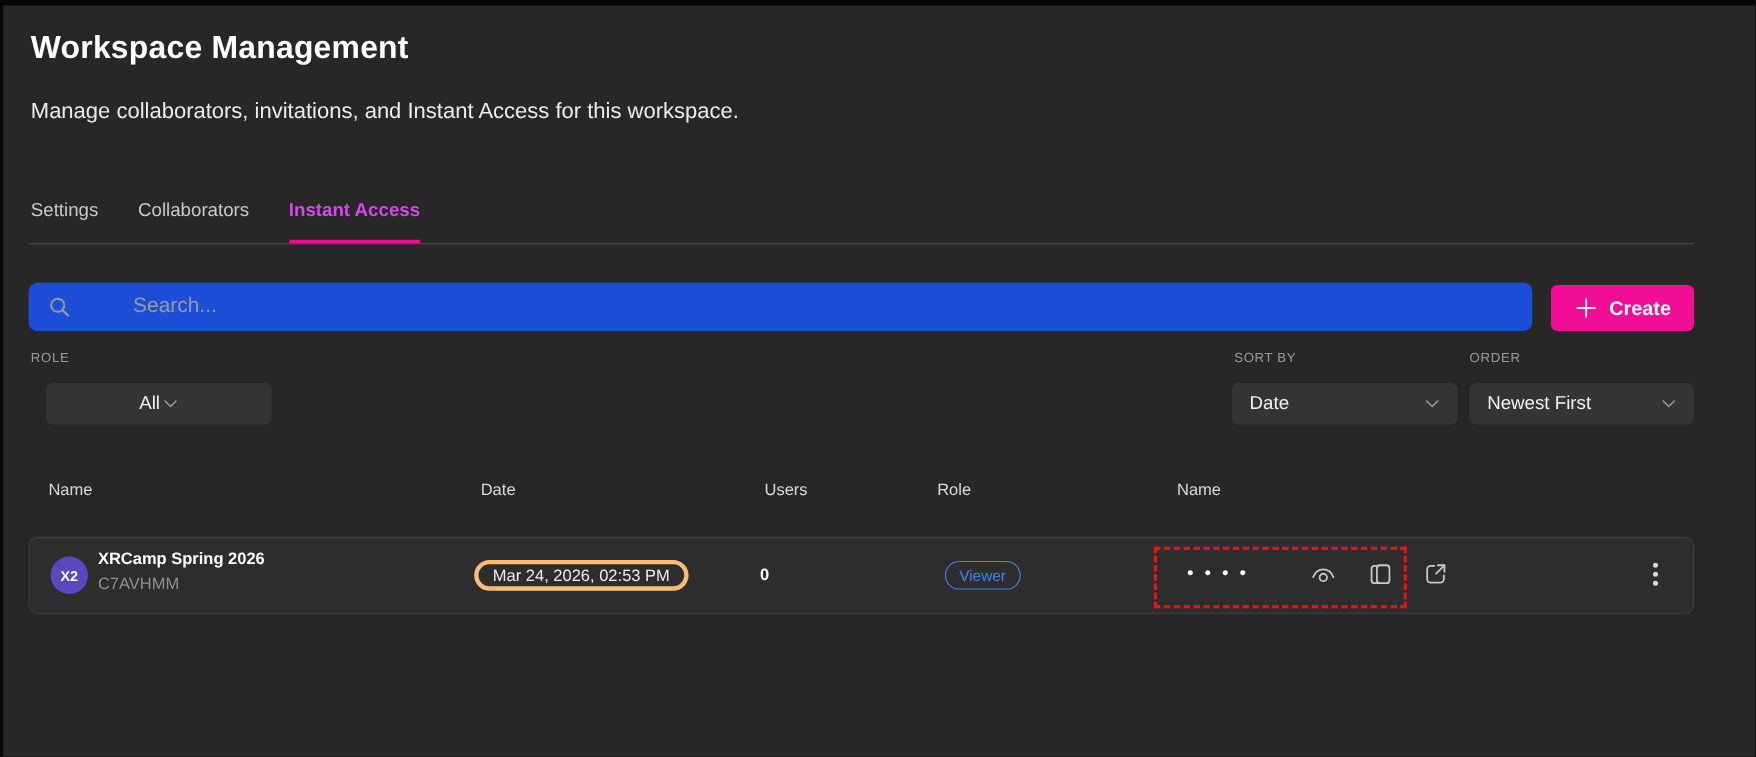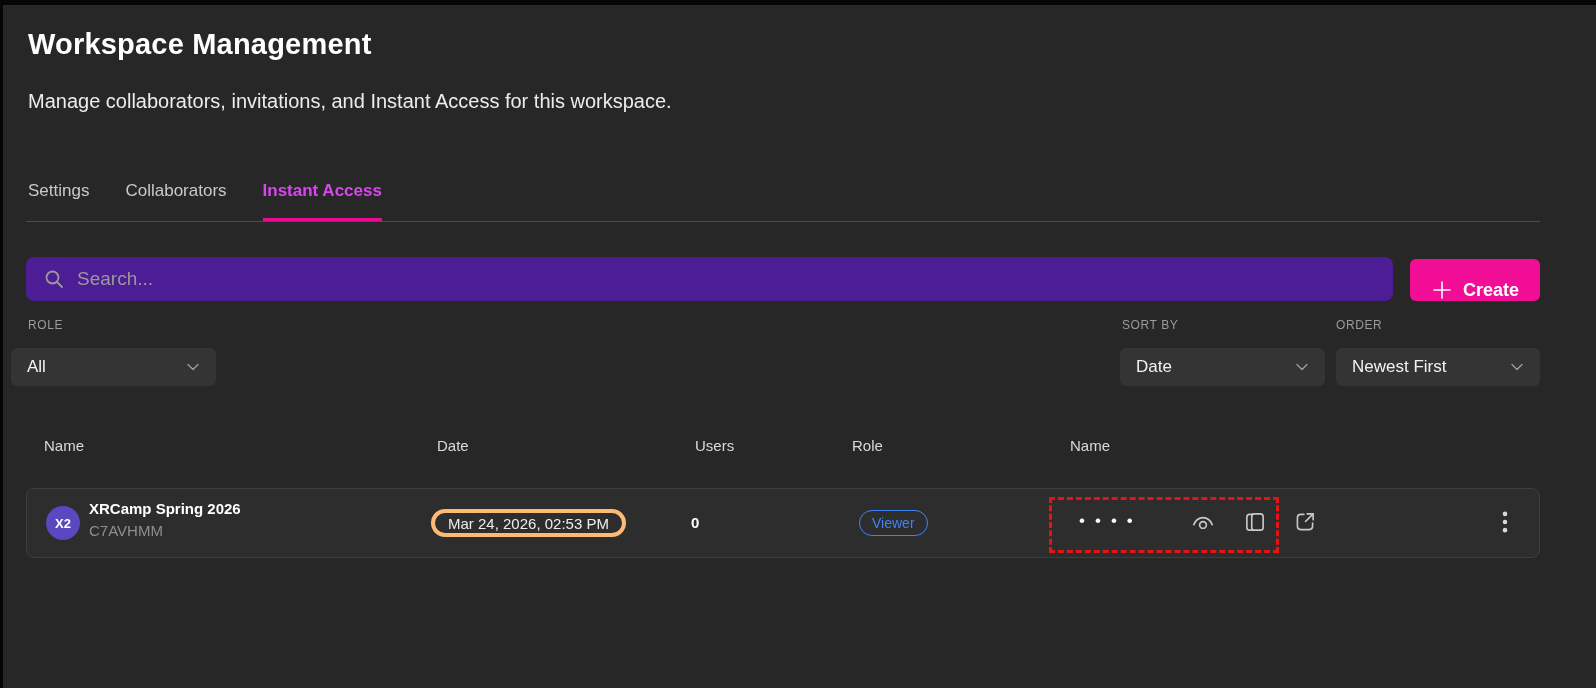--- a/index.html
+++ b/index.html
@@ -14,34 +14,34 @@
   .edge-left { position:absolute; top:0; left:0; width:3px; height:100%; background:#060606; }
 
   .page-title { position:absolute; left:28px; top:28px; font-size:29px; font-weight:bold; letter-spacing:.2px; }
   .page-subtitle { position:absolute; left:28px; top:90px; font-size:20px; color:#ececec; font-weight:400; }
 
   .tabs { position:absolute; left:28px; top:181px; display:flex; gap:36px; }
   .tab { font-size:17px; color:#c9c9c9; padding-bottom:17px; border-bottom:4px solid transparent; cursor:pointer; }
   .tab.active { color:#d946ef; font-weight:bold; border-bottom-color:#ee0b93; }
   .tabs-divider { position:absolute; left:26px; top:221px; width:1514px; height:1px; background:#4d4d4d; }
 
-  .search-wrap { position:absolute; left:26px; top:257px; width:1367px; height:44px; background:#4c1d95; border-radius:8px; display:flex; align-items:center; }
+  .search-wrap { position:absolute; left:26px; top:257px; width:1367px; height:44px; background:#1d4ed8; border-radius:8px; display:flex; align-items:center;gap:44px; }
   .search-wrap svg { margin-left:17px; flex:none; }
   .search-input { flex:1; height:100%; background:transparent; border:none; outline:none; color:#e6e6e6; font-size:19px; padding:0 14px 0 12px; font-family:"Liberation Sans", sans-serif; }
   .search-input::placeholder { color:#9a9a9a; }
 
-  .create-btn { position:absolute; left:1410px; top:259px; width:130px; height:42px; background:#f20d96; border:none; border-radius:6px; display:flex; align-items:flex-end; justify-content:center; gap:10px; cursor:pointer; }
+  .create-btn { position:absolute; left:1410px; top:259px; width:130px; height:42px; background:#f20d96; border:none; border-radius:6px; display:flex; align-items:center; justify-content:center; gap:10px; cursor:pointer; }
   .create-btn .plus { display:flex; }
   .create-btn .lbl { color:#fff; font-size:18px; font-weight:bold; font-family:"Liberation Sans", sans-serif; }
 
   .filter-label { position:absolute; font-size:12px; color:#9b9b9b; letter-spacing:.6px; top:318px; }
   .fl-role { left:28px; } .fl-sort { left:1122px; } .fl-order { left:1336px; }
 
   .dropdown { position:absolute; top:348px; height:38px; background:#343434; border-radius:6px; display:flex; align-items:center; justify-content:space-between; padding:0 13px 0 16px; cursor:pointer; }
-  .dd-role { left:11px; width:205px; }
+  .dd-role { left:42px; width:205px;justify-content:center; }
   .dd-sort { left:1120px; width:205px; }
   .dd-order { left:1336px; width:204px; }
   .dropdown .val { font-size:17px; color:#f2f2f2; white-space:nowrap; }
 
   .th { position:absolute; top:437px; font-size:15px; color:#dadada; }
   .th-name { left:44px; } .th-date { left:437px; } .th-users { left:695px; } .th-role { left:852px; } .th-code { left:1070px; }
 
   .row-card { position:absolute; left:26px; top:488px; width:1514px; height:70px; background:#2d2d2d; border:1px solid #3e3e3e; border-radius:8px; cursor:pointer; }
   .avatar { position:absolute; left:19px; top:17px; width:34px; height:34px; border-radius:50%; background:#5a48c0; display:flex; align-items:center; justify-content:center; font-size:13px; font-weight:bold; color:#fff; }
   .row-name { position:absolute; left:62px; top:11px; font-size:15px; font-weight:bold; color:#fff; }

